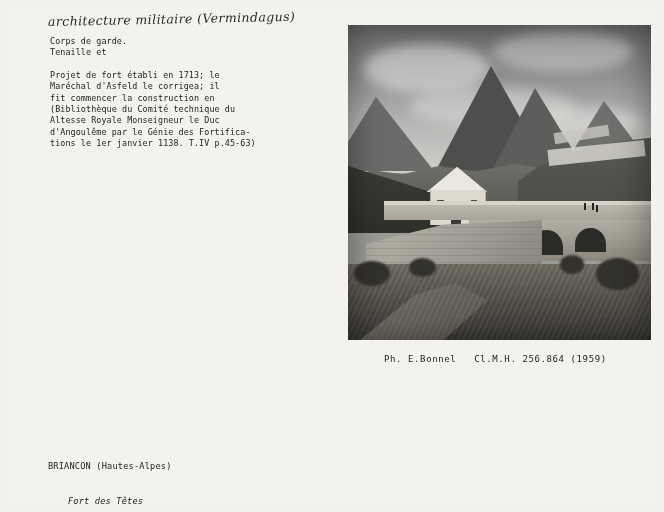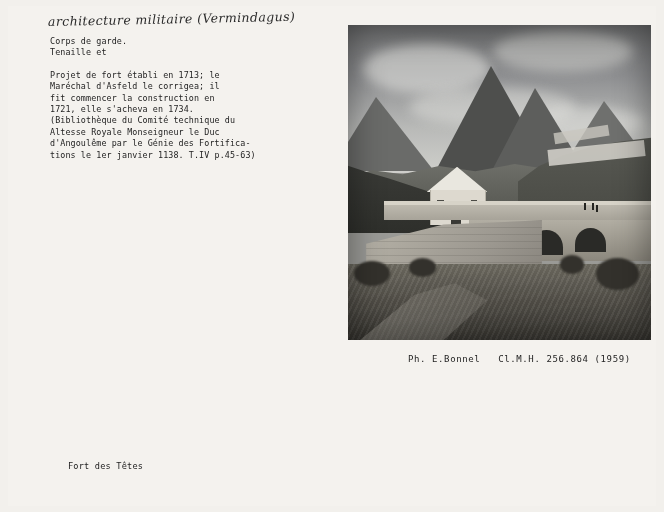--- a/index.html
+++ b/index.html
@@ -294,59 +294,58 @@
   .photo-vignette {
     position: absolute;
     inset: 0;
     box-shadow: inset 0 0 36px rgba(0,0,0,0.45);
     pointer-events: none;
   }
 
   
   .credit {
     position: absolute;
-    left: 400px;
+    left: 376px;
     top: 348px;
     font-family: "DejaVu Sans Mono", monospace;
     font-size: 9px;
     letter-spacing: 0.6px;
     color: #242424;
     white-space: pre;
   }
 
   
   .caption {
     position: absolute;
     left: 40px;
     top: 432px;
     font-family: "DejaVu Sans Mono", monospace;
     font-size: 8.6px;
     line-height: 11.5px;
     color: #232323;
     letter-spacing: 0.2px;
     white-space: pre;
   }
-  .caption .l2 { padding-left: 20px; }
+  .caption .l2 { padding-left: 20px; font-style: italic; }
 </style>
 </head>
 <body>
 
 <div class="card">
   <div class="card-inner">
 
     <div class="handwritten">architecture militaire (Vermindagus)</div>
 
     <div class="typed">
       <div class="title-line">Corps de garde.</div>
       <div class="title-line">Tenaille et</div>
       <div class="gap"></div>
       <div class="para">Projet de fort établi en 1713; le</div>
       <div class="para">Maréchal d'Asfeld le corrigea; il</div>
       <div class="para">fit commencer la construction en</div>
-      <div class="para">1721, elle s'acheva en 1734.</div>
       <div class="para">(Bibliothèque du Comité technique du</div>
       <div class="para">Altesse Royale Monseigneur le Duc</div>
       <div class="para">d'Angoulême par le Génie des Fortifica-</div>
       <div class="para">tions le 1er janvier 1138. T.IV p.45-63)</div>
     </div>
 
     <div class="photo-frame">
       <div class="photo">
         <div class="sky"></div>
         <div class="cloud c1"></div>
@@ -395,18 +394,19 @@
         <div class="bush b3"></div>
         <div class="bush b4"></div>
 
         <div class="photo-vignette"></div>
       </div>
     </div>
 
     <div class="credit">Ph. E.Bonnel   Cl.M.H. 256.864 (1959)</div>
 
     <div class="caption">
+      <div class="l1">BRIANCON (Hautes-Alpes)</div>
       <div class="l2">Fort des Têtes</div>
       
     </div>
 
   </div>
 </div>
 
 </body></html>

